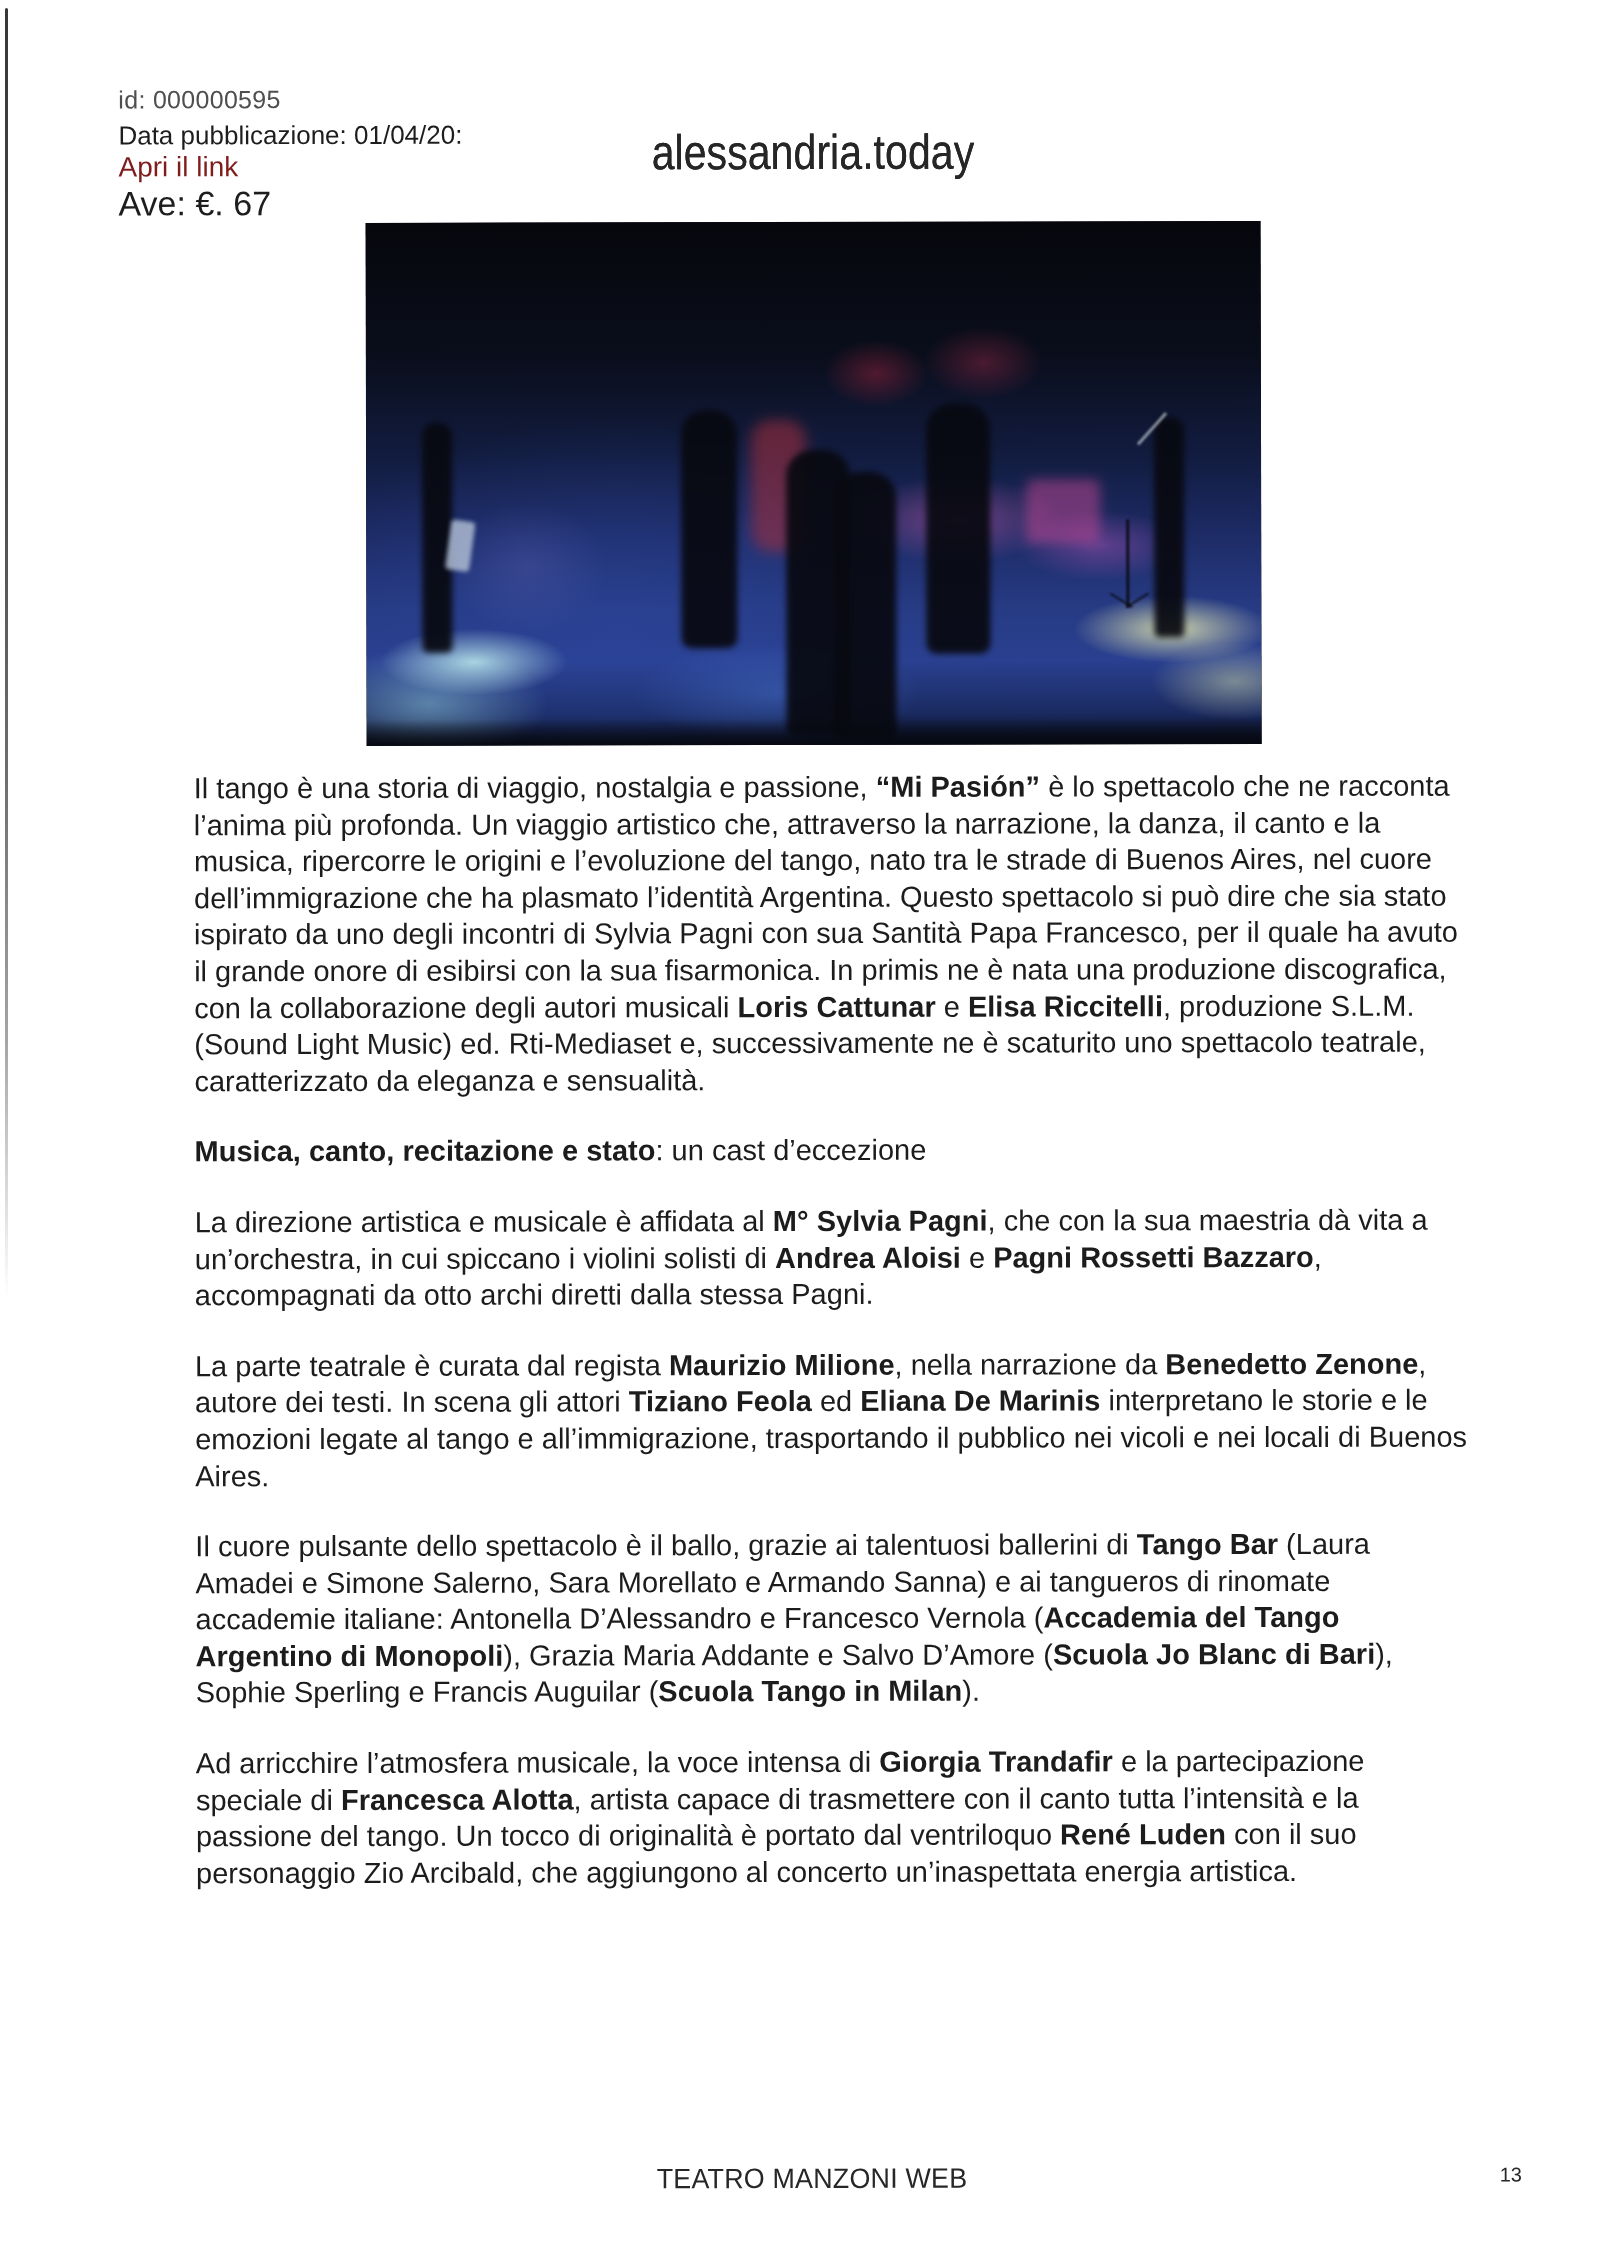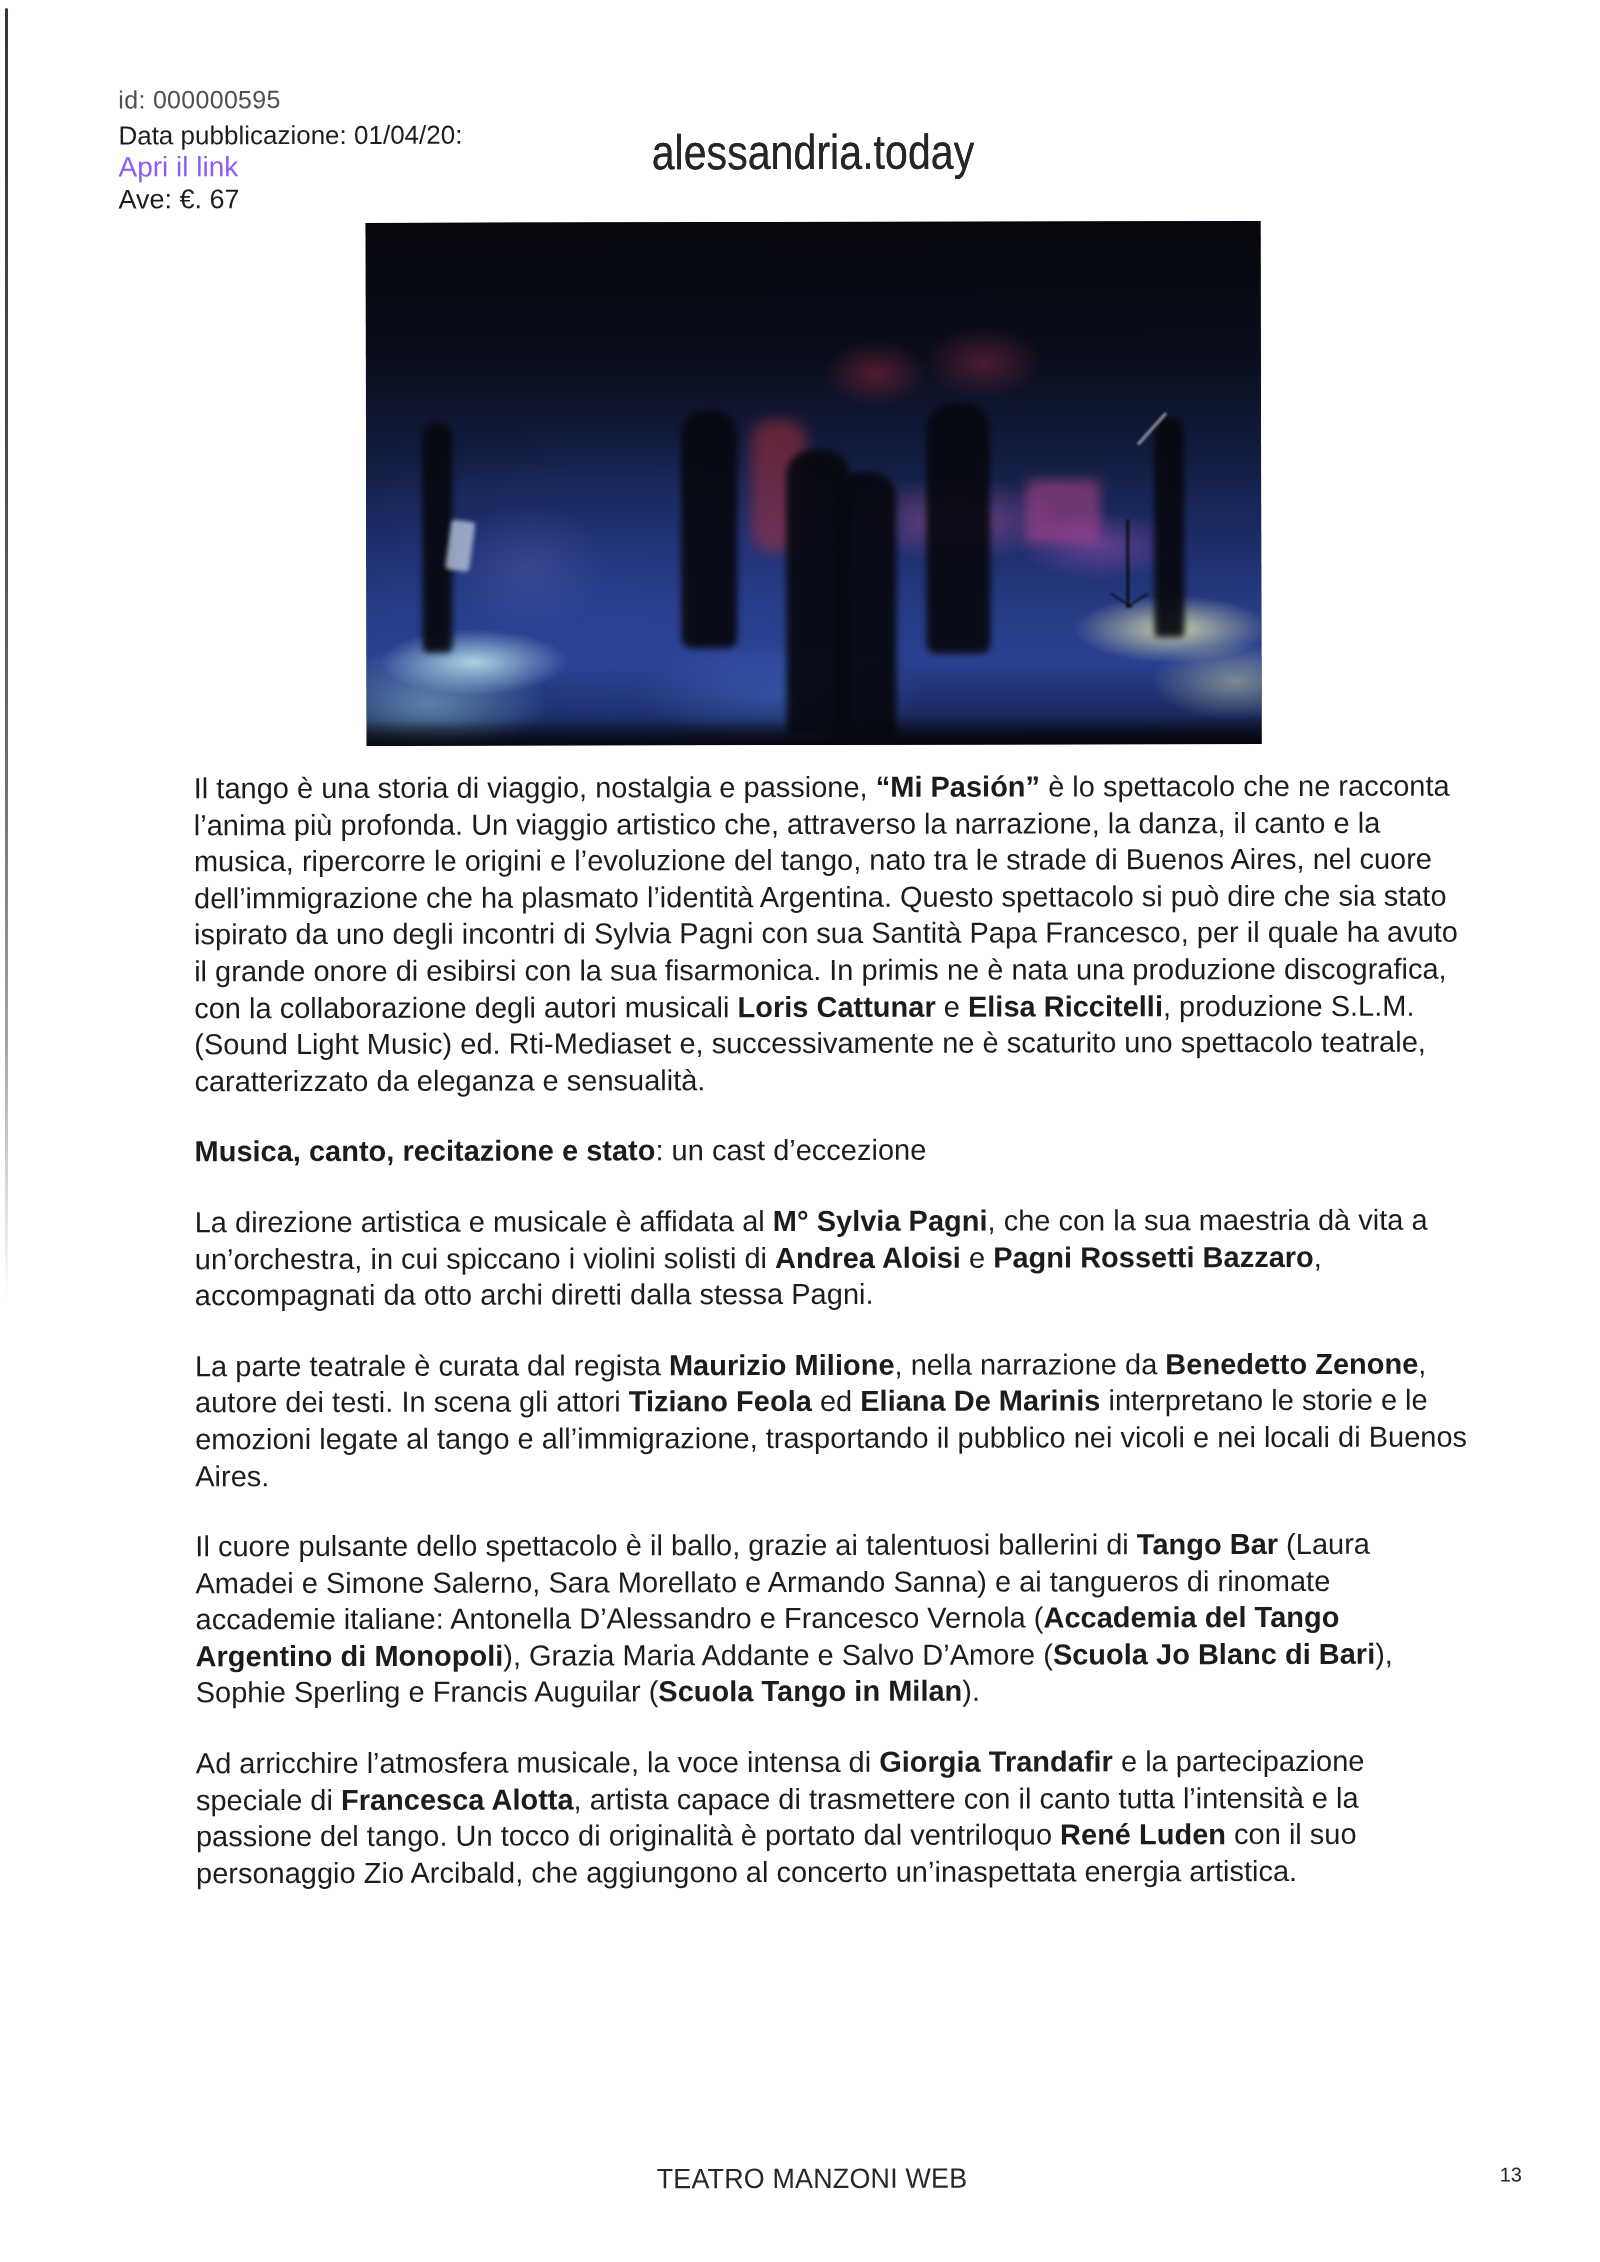--- a/index.html
+++ b/index.html
@@ -10,21 +10,21 @@
   .tilt{position:absolute;inset:0;transform:rotate(-0.12deg);transform-origin:50% 40%;}
   
   .scan-edge{
     position:absolute;left:5px;top:8px;width:3px;height:1290px;border-radius:2px;
     background:linear-gradient(180deg,#383838 0%,#4a4a4a 35%,#6f6f6f 60%,#a5a5a5 80%,rgba(190,190,190,0) 100%);
   }
   
   .meta-id{position:absolute;left:120px;top:84px;font-size:25px;color:#4f4f4f;letter-spacing:.3px;}
   .meta-date{position:absolute;left:120px;top:119px;font-size:26px;color:#1d1d1d;}
   .meta-link{position:absolute;left:120px;top:150px;font-size:28px;color:#2c35a0;text-decoration:none;cursor:pointer;}
-  .meta-ave{position:absolute;left:120px;top:183px;font-size:27px;color:#1d1d1d;}
+  .meta-ave{position:absolute;left:120px;top:183px;font-size:34px;color:#1d1d1d;}
   
   .masthead{
     position:absolute;left:367px;top:124px;width:895px;margin:0;text-align:center;
     font-size:49px;font-weight:400;color:#262626;transform:scaleX(.84);transform-origin:50% 50%;
     letter-spacing:0;text-shadow:0 0 .6px #262626;
   }
   
   .photo{position:absolute;left:367px;top:222px;width:895px;height:523px;overflow:hidden;background:#07080d;}
   .ph-base{position:absolute;inset:0;
     background:
@@ -66,21 +66,21 @@
 </style>
 </head>
 <body>
 
 <div class="page">
   <div class="scan-edge"></div>
   <div class="tilt">
 
     <div class="meta-id">id: 000000595</div>
     <div class="meta-date">Data pubblicazione: 01/04/20:</div>
-    <a class="meta-link" href="#" style="color: #8b5cf6; text-align: right;">Apri il link</a>
+    <a class="meta-link" href="#" style="color: #7f1d1d; text-align: right;">Apri il link</a>
     <div class="meta-ave">Ave: €. 67</div>
 
     <h1 class="masthead">alessandria.today</h1>
 
     <div class="photo" role="img" aria-label="Dark stage scene: an accordionist and a violinist in spotlights flank tango dancer silhouettes under blue, purple and magenta stage lighting">
       <div class="ph-base"></div>
       <div class="fig fig-accordionist"></div>
       <div class="accordion"></div>
       <div class="fig fig-couple-a"></div>
       <div class="fig-red" style="position:absolute"></div>

